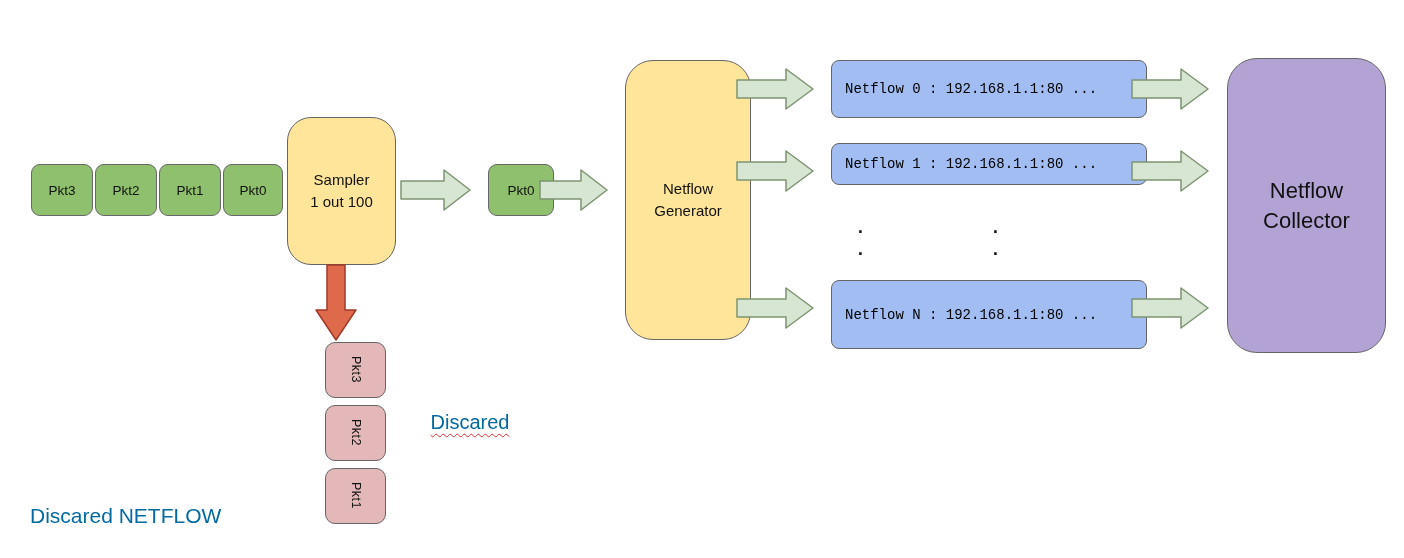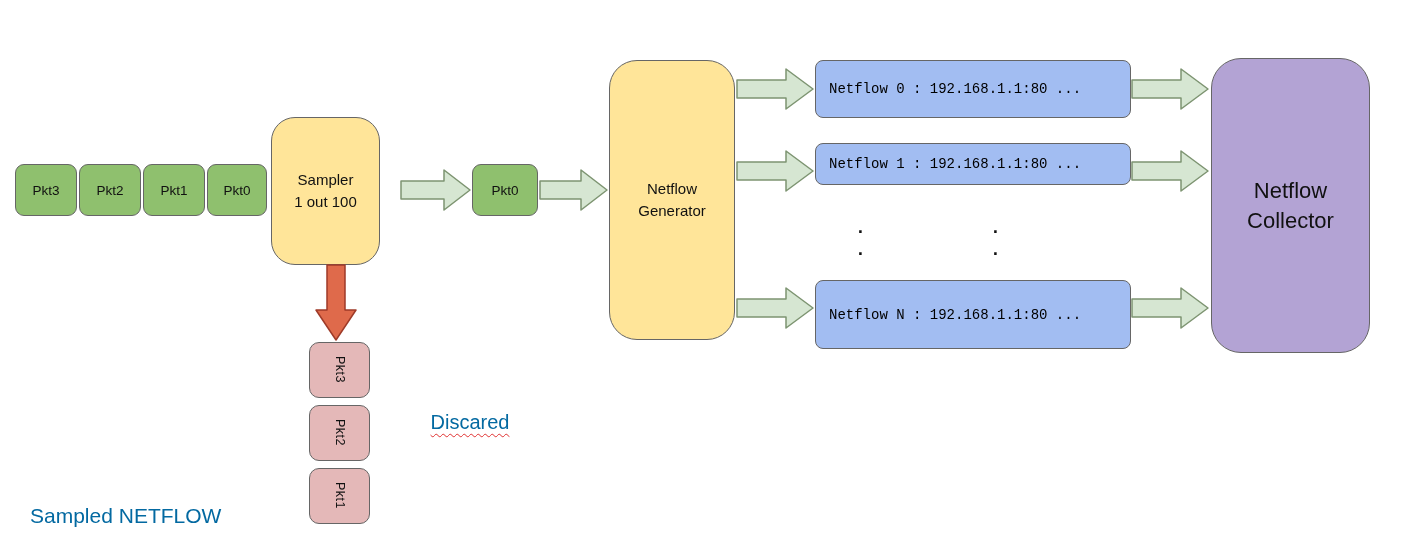--- a/index.html
+++ b/index.html
@@ -2,21 +2,21 @@
 <html><head>
 <meta charset="utf-8">
 <style>
   * { margin:0; padding:0; box-sizing:border-box; }
   body { font-family:"Liberation Sans", sans-serif; background:#ffffff; }
   .canvas { position:relative; width:1404px; height:558px; background:#ffffff; overflow:hidden; }
 
   .box {
     position:absolute; border:1.6px solid #666666;
     display:flex; align-items:center; justify-content:center;
-    text-align:center; color:#111111;
+    text-align:center; color:#111111;margin-left:16px;
   }
   .pkt   { border-radius:9px; font-size:13.5px; }
   .green { background:#8FC06E; }
   .yellow{ background:#FFE599; }
   .purple{ background:#B3A3D4; }
   .pink  { background:#E4B8B8; border-radius:10px; }
 
   .blue-rec {
     background:#A2BDF2; border-radius:8px;
     justify-content:flex-start; padding-left:13px;
@@ -138,15 +138,15 @@
     <span class="vtext">Pkt2</span>
   </div>
   <div class="box pink" style="left:309px;top:468px;width:61px;height:56px;">
     <span class="vtext">Pkt1</span>
   </div>
 
   <div class="freetext" style="left:410px;top:408px;width:120px;text-align:center;font-size:20px;line-height:28px;">
     <div><span class="squiggle">Discared</span></div>
   </div>
 
-  <div class="freetext" style="left:30px;top:504px;font-size:21px;">Sampled NETFLOW</div>
+  <div class="freetext" style="left:30px;top:504px;font-size:21px;">Discared NETFLOW</div>
 
 </div>
 
 </body></html>

